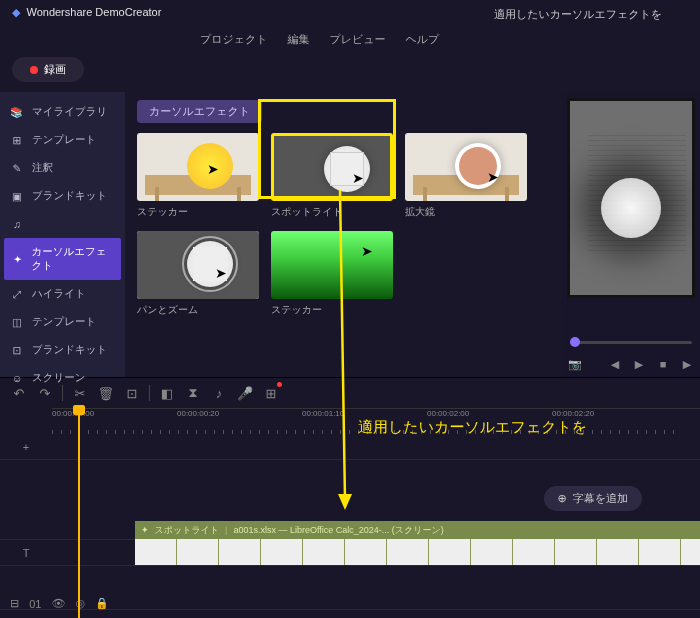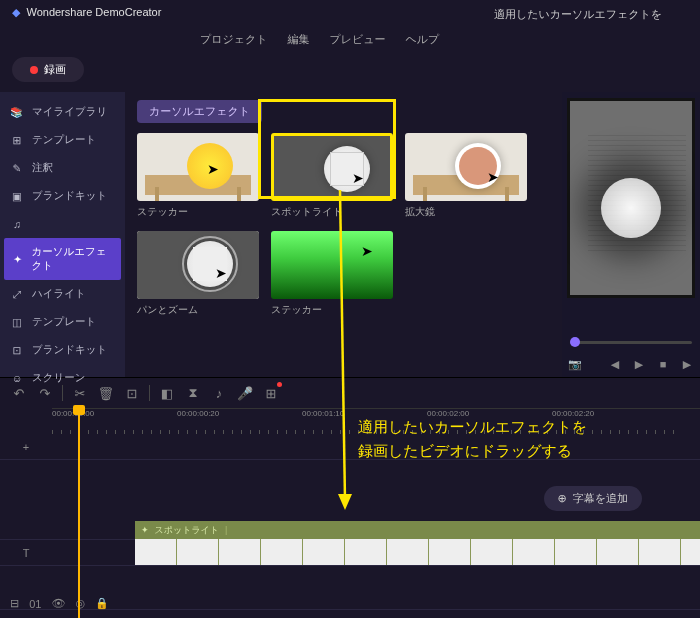--- a/index.html
+++ b/index.html
@@ -349,20 +349,21 @@
           <div class="playhead-head"></div>
         </div>
     </div>
   </div>
 </div>
 
 <div class="clip-bar">
   <span>✦</span>
   <span>スポットライト</span>
   <span style="color:#a8b870">|</span>
+  <span>a001s.xlsx — LibreOffice Calc_2024-... (スクリーン)</span>
 </div>
 <div class="clip-frames" id="frames">
     <div class="frame"></div>
     <div class="frame"></div>
     <div class="frame"></div>
     <div class="frame"></div>
     <div class="frame"></div>
     <div class="frame"></div>
     <div class="frame"></div>
     <div class="frame"></div>
@@ -387,14 +388,13 @@
   <span>🔒</span>
 </div>
 
 <div class="highlight-box" style="left:258px;top:99px;width:138px;height:100px;"></div>
 <svg class="arrow" style="left:320px;top:190px;" width="40" height="325">
   <line x1="20" y1="0" x2="25" y2="310" stroke="#ffe600" stroke-width="2.5"></line>
   <polygon points="25,320 18,304 32,304" fill="#ffe600"></polygon>
 </svg>
 <div class="annot-text" style="left:358px;top:415px;">
   <div>適用したいカーソルエフェクトを</div>
-  <div>録画したビデオにドラッグする</div>
 </div>
 
 </body></html>

